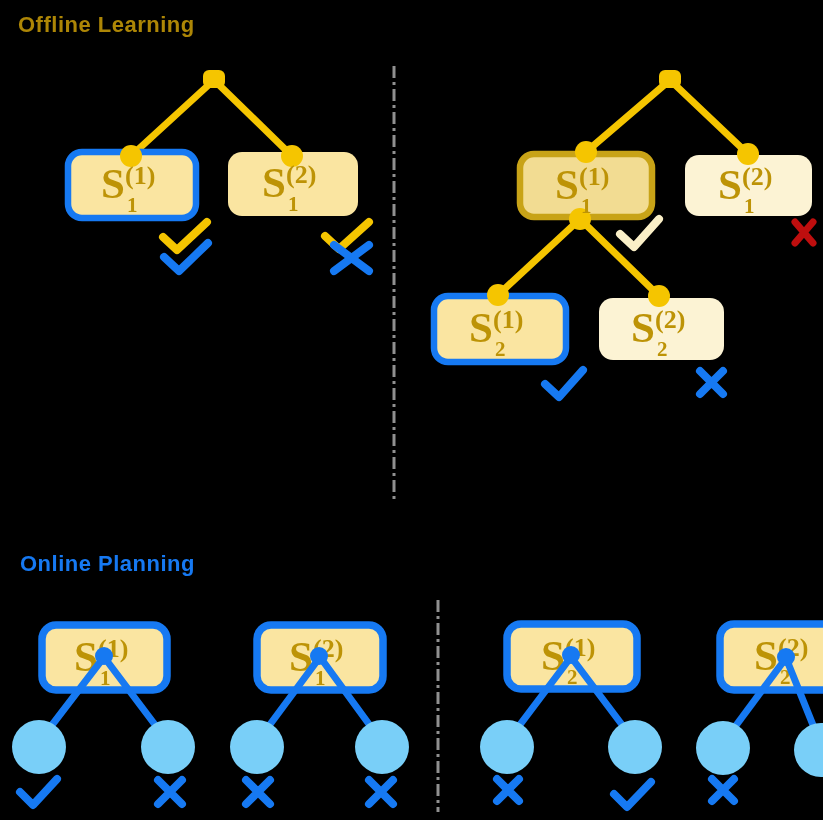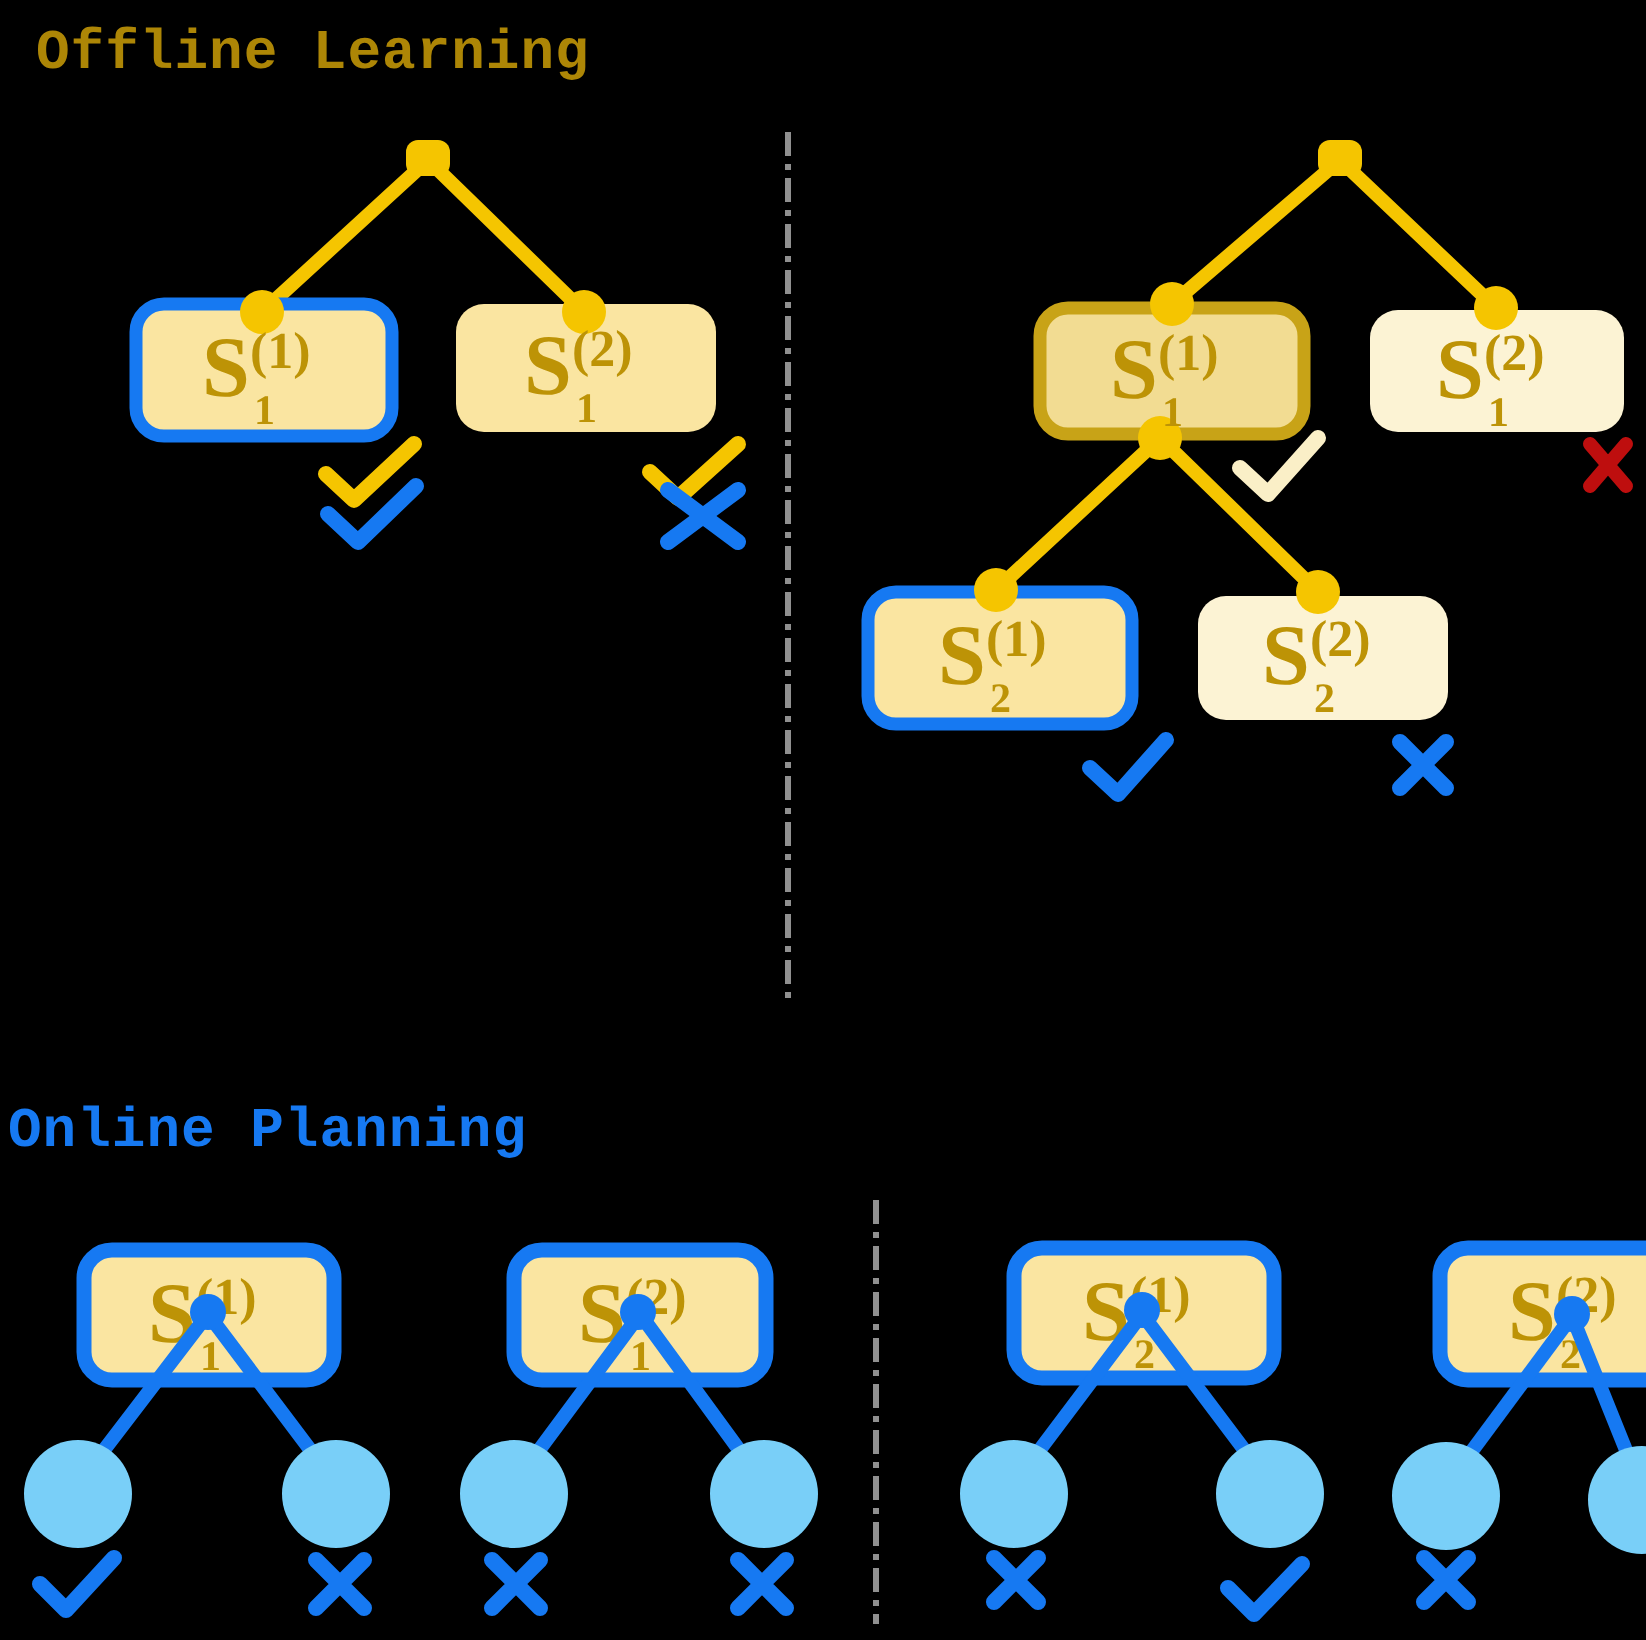--- a/index.html
+++ b/index.html
@@ -6,28 +6,28 @@
   body {
     width: 823px; height: 820px;
     background: var(--background, #000);
     position: relative;
     overflow: hidden;
     font-family: "DejaVu Sans Mono", "Liberation Mono", monospace;
   }
   #stage { position: absolute; left: 0; top: 0; width: 823px; height: 820px; }
   .title {
     position: absolute;
-    font-family: Liberation Mono, monospace;
+    font-family: Liberation Sans, sans-serif;
     font-weight: bold;
-    font-size: 28px;
+    font-size: 22px;
     letter-spacing: 0.5px;
     white-space: nowrap;
   }
   #offline-title { left: 18px; top: 12px; color: var(--titleGold); }
-  #online-title  { left: 4px; top: 551px; color: var(--blue); text-align: center; }
+  #online-title  { left: 20px; top: 551px; color: var(--blue); text-align: center; }
 
   svg { position: absolute; left: 0; top: 0; }
 
   .divider { stroke: var(--divider); stroke-width: 3; stroke-dasharray: 12 4 3 4; fill: none; }
 
   .edge-gold { stroke: var(--gold); stroke-width: 7; stroke-linecap: round; fill: none; }
   .edge-blue { stroke: var(--blue); stroke-width: 7; stroke-linecap: round; fill: none; }
 
   .dot-gold { fill: var(--gold); }
   .dot-blue { fill: var(--blue); }

